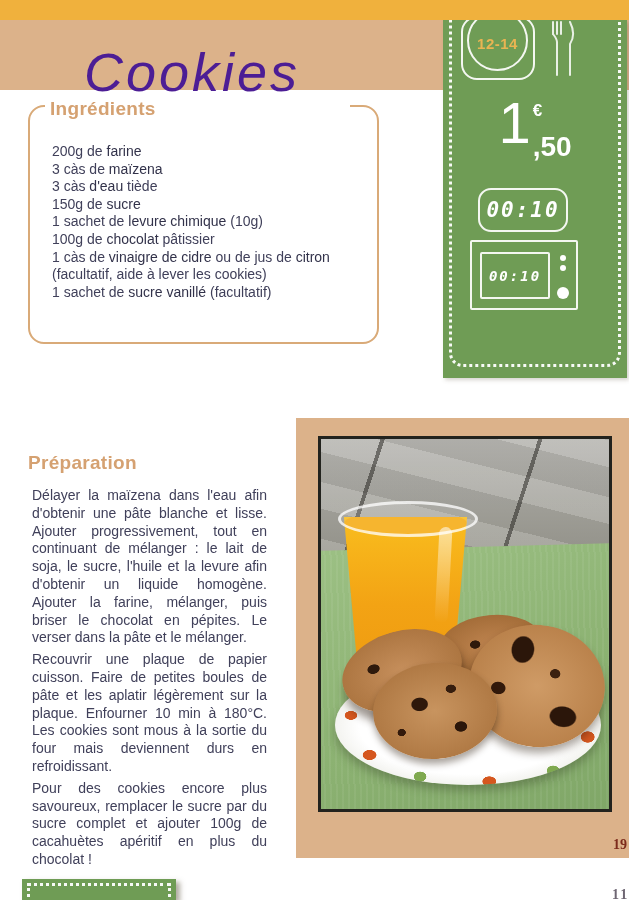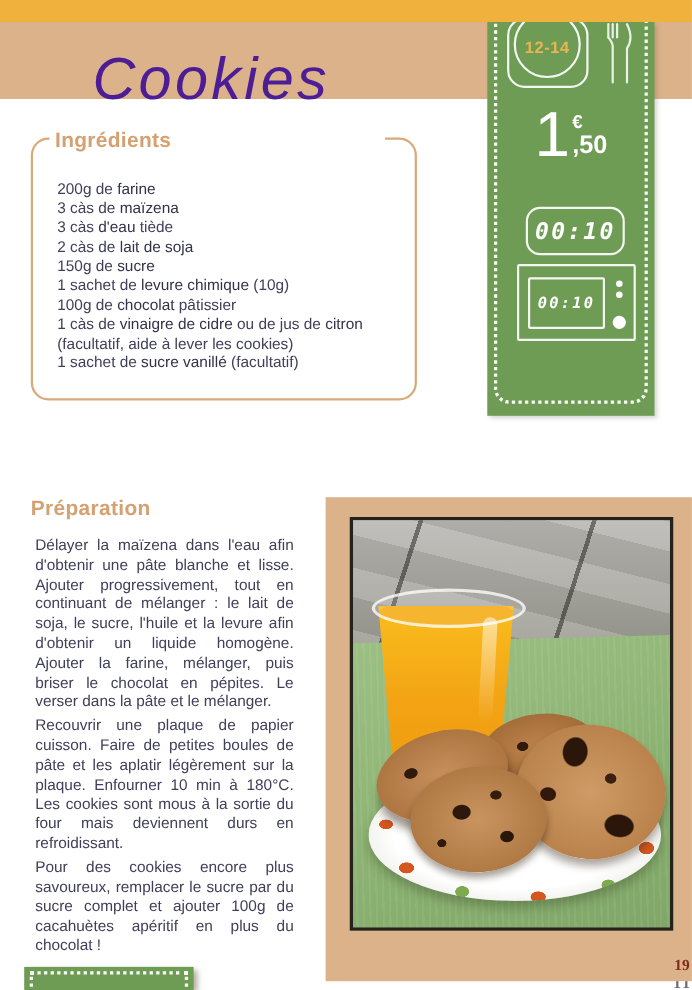--- a/index.html
+++ b/index.html
@@ -12,21 +12,21 @@
   
   .top-bar{position:absolute;left:0;top:0;width:629px;height:20px;background:var(--yellow);z-index:5;}
   .header-band{position:absolute;left:0;top:20px;width:629px;height:70px;background:var(--tan);z-index:1;}
   .recipe-title{
     position:absolute;left:84px;top:22px;
     font-family:Liberation Sans, sans-serif;font-style:italic;font-weight:400;
     font-size:54px;color:#4c1d95;letter-spacing:3px;line-height:60px;
   }
   
   .side-banner{
-    position:absolute;left:443px;top:20px;width:152px;height:358px;
+    position:absolute;left:443px;top:20px;width:184px;height:358px;
     background:var(--green);z-index:3;overflow:hidden;
     box-shadow:2px 2px 4px rgba(90,80,60,.25);
   }
   .side-banner .dotted-frame{
     position:absolute;left:6px;right:6px;top:-8px;bottom:11px;
     border:3px dotted rgba(255,255,255,.95);border-top:none;
     border-radius:0 0 14px 14px;pointer-events:none;
   }
   .placemat{
     position:absolute;left:18px;top:-4px;width:70px;height:60px;
@@ -39,21 +39,21 @@
   }
   .servings-text{font-size:15px;font-weight:700;color:var(--accent-gold);letter-spacing:.5px;margin-top:6px;}
   .cutlery{position:absolute;left:106px;top:0px;opacity:.85;}
   .price{
     position:absolute;left:0;right:0;top:74px;
     display:flex;justify-content:center;align-items:flex-start;color:#fff;
   }
   .price-main{font-size:58px;line-height:58px;font-weight:400;}
   .price-stack{display:flex;flex-direction:column;align-items:flex-start;margin-left:2px;margin-top:8px;}
   .price-cur{font-size:17px;line-height:17px;font-weight:600;}
-  .price-cents{font-size:23px;line-height:24px;font-weight:600;}
+  .price-cents{font-size:28px;line-height:24px;font-weight:600;margin-top:16px;}
   .digital{
     font-family:"DejaVu Sans Mono", monospace;font-style:italic;
     color:#ffffff;letter-spacing:2px;font-weight:bold;
   }
   .prep-timer{
     position:absolute;left:35px;top:168px;width:86px;height:40px;
     border:2.5px solid rgba(255,255,255,.92);border-radius:13px;
     display:flex;align-items:center;justify-content:center;font-size:21px;
   }
   .oven{
@@ -64,40 +64,40 @@
     position:absolute;left:8px;top:10px;width:66px;height:43px;
     border:2.5px solid rgba(255,255,255,.92);border-radius:2px;
     display:flex;align-items:center;justify-content:center;font-size:14px;
   }
   .oven-dot{position:absolute;background:#fff;border-radius:50%;}
   .oven-dot.s1{width:6px;height:6px;right:10px;top:13px;}
   .oven-dot.s2{width:6px;height:6px;right:10px;top:23px;}
   .oven-dot.big{width:12px;height:12px;right:7px;bottom:9px;}
   
   .ingredients-box{
-    position:absolute;left:28px;top:125px;width:347px;height:235px;
+    position:absolute;left:28px;top:105px;width:347px;height:235px;
     border:2px solid var(--box-border);border-radius:16px;z-index:2;
   }
   .ing-gap{position:absolute;top:-3px;left:15px;right:27px;height:5px;background:#fff;}
   .section-heading{
     font-size:19px;color:var(--heading);font-weight:600;letter-spacing:.3px;
   }
   .ingredients-box .section-heading{position:absolute;top:-9px;left:20px;}
   .ing-list{position:absolute;left:22px;top:36px;right:8px;}
   .ing-line{font-size:14px;line-height:17.6px;color:var(--text);}
   .ing-line .b{font-weight:400;color:#32324a;}
   
   .prep-section{position:absolute;left:28px;top:452px;width:243px;z-index:2;}
   .prep-body{margin-top:13px;}
   .prep-body p{
     margin:4px;font-size:14px;line-height:17.8px;color:var(--text);
     text-align:justify;text-justify:inter-word;
   }
   
-  .photo-block{position:absolute;left:296px;top:452px;width:333px;height:440px;background:var(--tan);z-index:2;}
+  .photo-block{position:absolute;left:296px;top:418px;width:333px;height:440px;background:var(--tan);z-index:2;}
   .photo-frame{
     position:absolute;left:22px;top:18px;width:288px;height:370px;
     border:3px solid #23231e;overflow:hidden;background:#9b9a96;
   }
   .planks{
     position:absolute;left:-10px;top:-6px;right:-10px;height:130px;
     background:
       repeating-linear-gradient(108deg, rgba(30,28,24,0) 0 68px, rgba(30,28,24,.5) 68px 72px, rgba(30,28,24,0) 72px 150px),
       repeating-linear-gradient(14deg, rgba(255,255,255,.12) 0 26px, rgba(0,0,0,.05) 26px 55px),
       linear-gradient(#b9b8b4, #99988f);
@@ -248,21 +248,20 @@
   </div>
 </div>
 
 <div class="ingredients-box">
   <div class="ing-gap"></div>
   <div class="section-heading">Ingrédients</div>
   <div class="ing-list">
       <div class="ing-line"><span>200g de </span><span class="b">farine</span></div>
       <div class="ing-line"><span>3 càs de </span><span class="b">maïzena</span></div>
       <div class="ing-line"><span>3 càs </span><span class="b">d'eau</span><span> tiède</span></div>
-      <div class="ing-line"><span>2 càs de </span><span class="b">lait de soja</span></div>
       <div class="ing-line"><span>150g de </span><span class="b">sucre</span></div>
       <div class="ing-line"><span>1 sachet de </span><span class="b">levure chimique</span><span> (10g)</span></div>
       <div class="ing-line"><span>100g de </span><span class="b">chocolat</span><span> pâtissier</span></div>
       <div class="ing-line"><span>1 càs de </span><span class="b">vinaigre de cidre</span><span> ou de jus de </span><span class="b">citron</span></div>
       <div class="ing-line"><span>(facultatif, aide à lever les cookies)</span></div>
       <div class="ing-line"><span>1 sachet de </span><span class="b">sucre vanillé</span><span> (facultatif)</span></div>
     </div>
 </div>
 
 <div class="prep-section">

